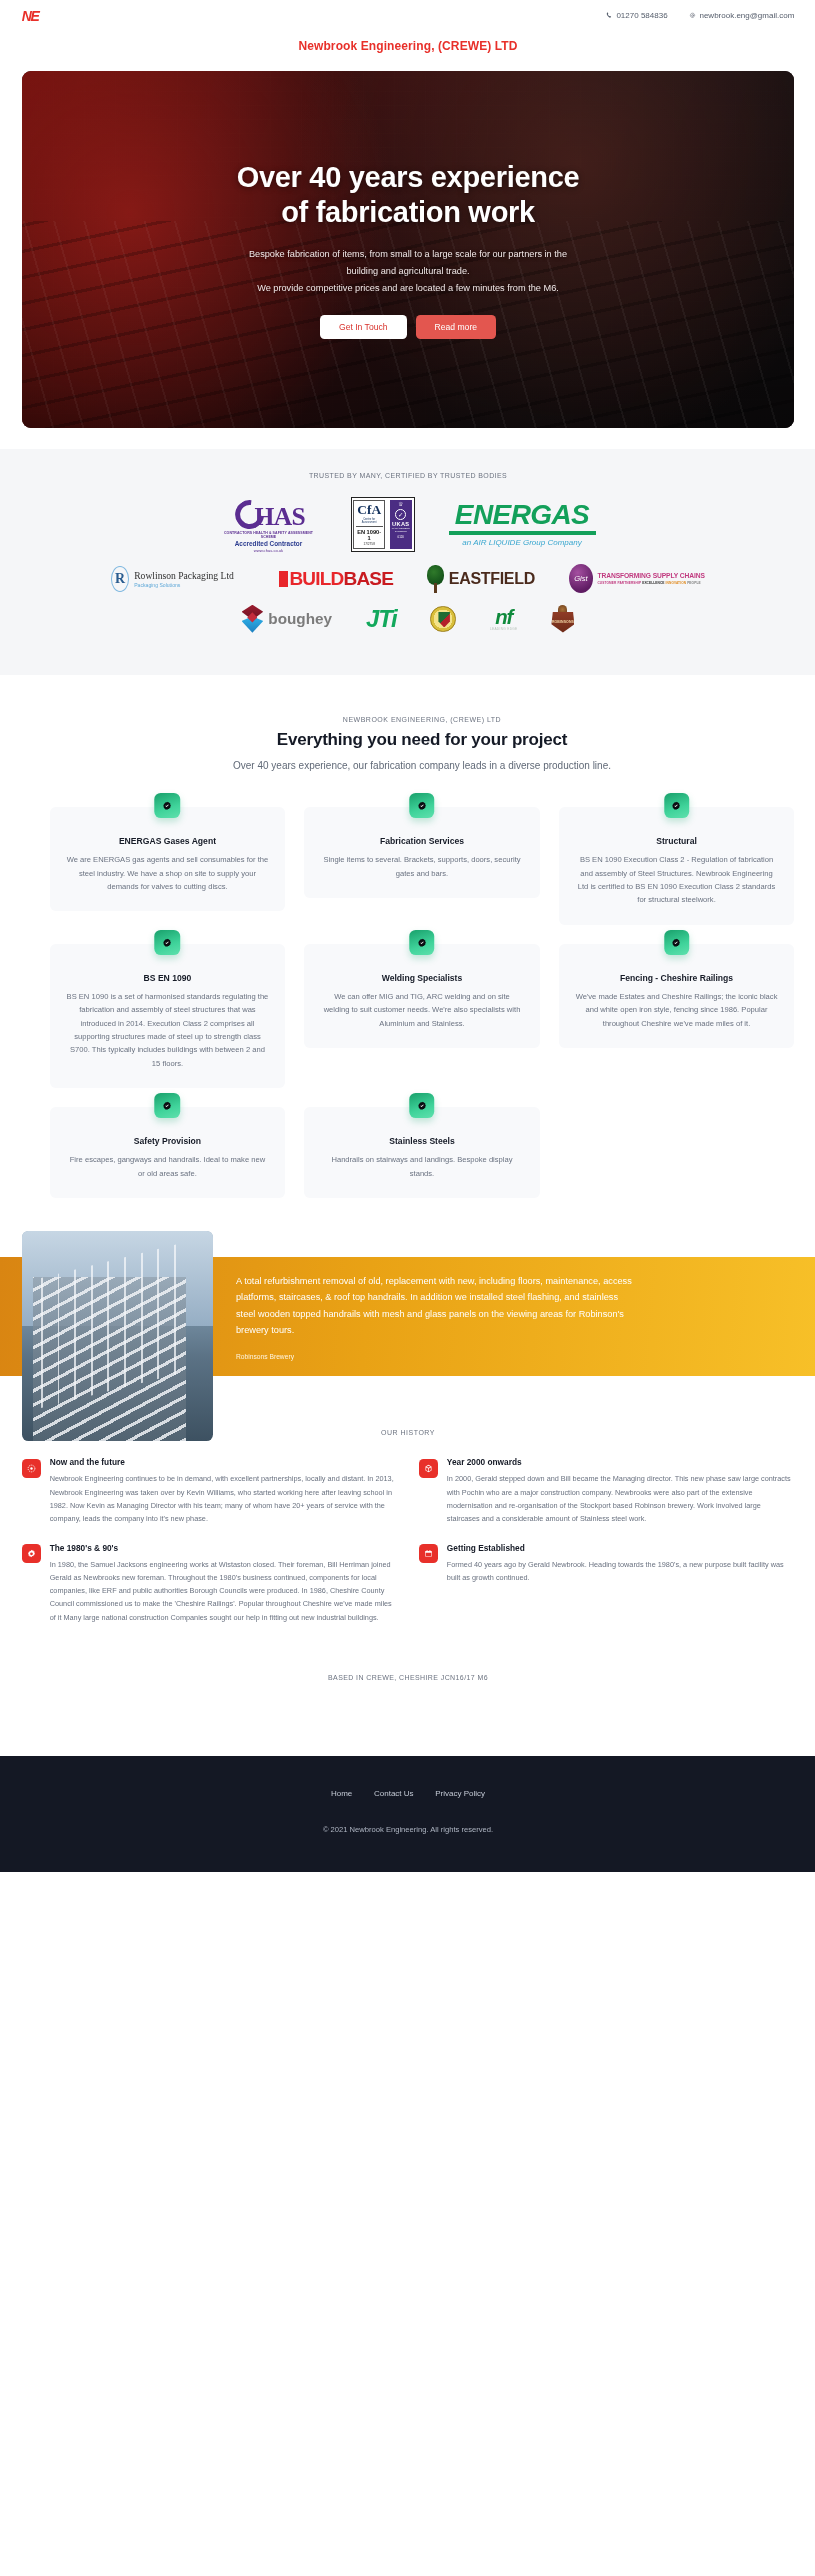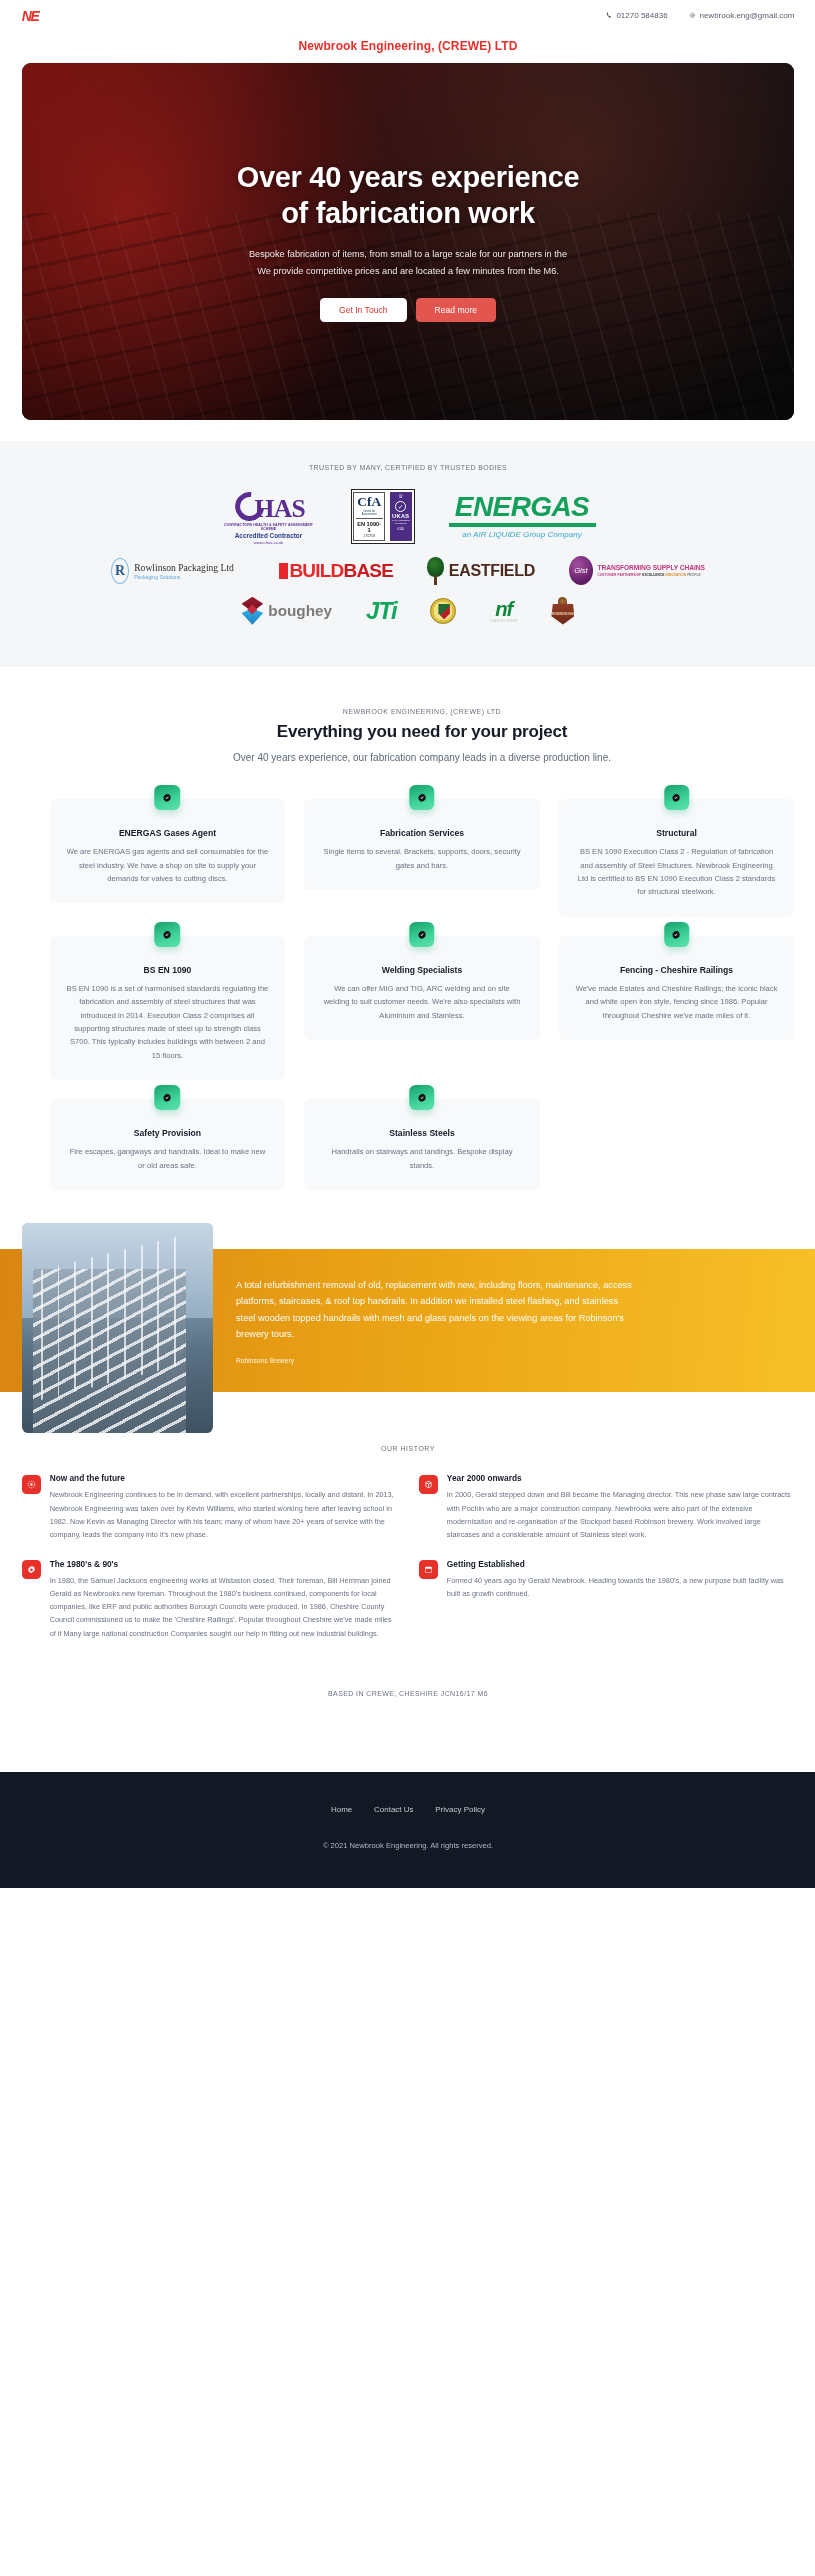--- a/index.html
+++ b/index.html
@@ -51,20 +51,21 @@
   .hero {
     position: relative;
     height: 357px;
     border-radius: 9px;
     overflow: hidden;
     display: flex;
     flex-direction: column;
     align-items: center;
     justify-content: center;
     text-align: center;
+    margin-top: 8px;
   }
   .hero-bg {
     position: absolute; inset: 0;
     background:
       linear-gradient(110deg, rgba(125,18,14,.92) 0%, rgba(72,16,16,.85) 34%, rgba(30,22,24,.9) 65%, rgba(18,16,18,.95) 100%),
       repeating-linear-gradient(0deg, rgba(255,255,255,.035) 0 1.3px, rgba(0,0,0,.07) 1.3px 14px),
       repeating-linear-gradient(90deg, rgba(255,255,255,.04) 0 0.6px, rgba(0,0,0,.05) 0.6px 31px),
       #2b1416;
   }
   .hero-bg:after {
@@ -289,21 +290,21 @@
     box-shadow: 0 3.8px 7.6px rgba(31,170,115,.26);
     display:flex; align-items:center; justify-content:center;
   }
   .card-title { font-size:8.6px; font-weight:700; color:#161b27; }
   .card-text { font-size:7.6px; color:#6a7280; line-height:1.75; margin-top:7.6px; }
 
   
   .testimonial {
     margin-top: 37px;
     position: relative;
-    height: 143px;
+    height: 119px;
     background: linear-gradient(95deg, #d98512 0%, #e9a215 45%, #f7c028 100%);
     display:flex; align-items:center;
   }
   .testi-photo {
     position:absolute; left:21.7px; top:-25.5px; width:191px; height:210px;
     border-radius:6.4px; overflow:hidden;
     background:
       linear-gradient(180deg,#9fb4c6 0%, #7f99ae 32%, #5b7285 60%, #3d5161 100%);
   }
   .testi-photo .sky { position:absolute; inset:0 0 55% 0; background:linear-gradient(180deg,#c6d6e4,#96aec4); }
@@ -392,20 +393,21 @@
     <div class="hero">
       <div class="hero-bg"></div>
       <div class="hero-pipes"></div>
       <div class="hero-inner">
         <div class="hero-title">
           <div>Over 40 years experience</div>
           <div>of fabrication work</div>
         </div>
         <div class="hero-sub">
           <div>Bespoke fabrication of items, from small to a large scale for our partners in the</div>
+          <div>building and agricultural trade.</div>
           <div>We provide competitive prices and are located a few minutes from the M6.</div>
         </div>
         <div class="hero-buttons">
           <button class="btn btn-light">Get In Touch</button>
           <button class="btn btn-red">Read more</button>
         </div>
       </div>
     </div>
   </div>
 

